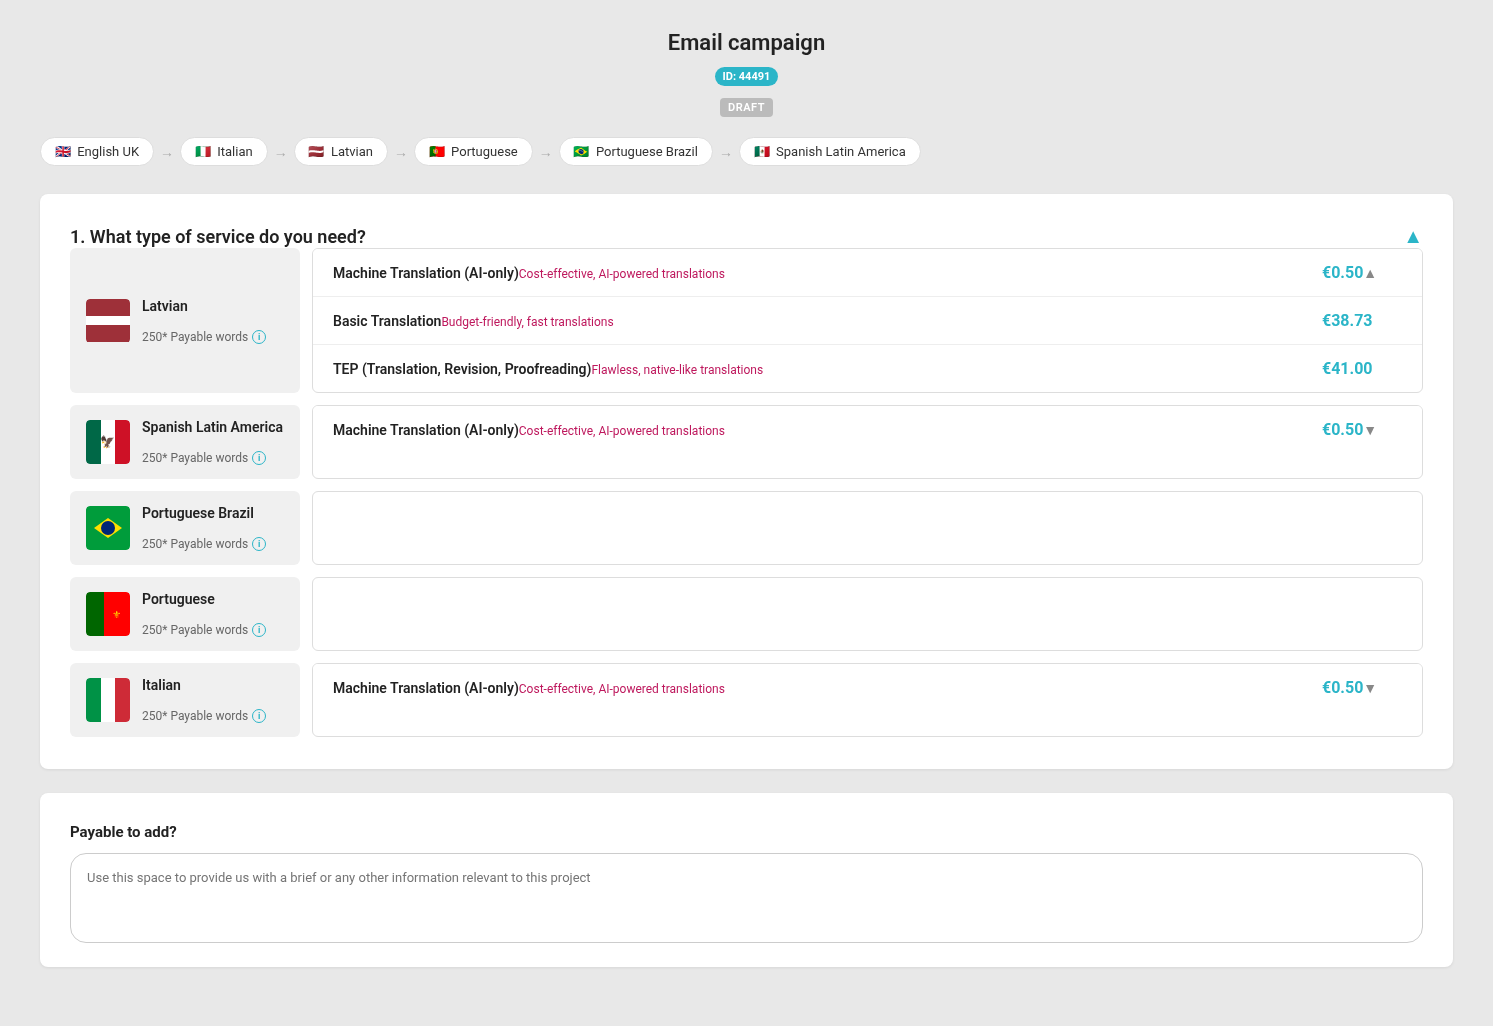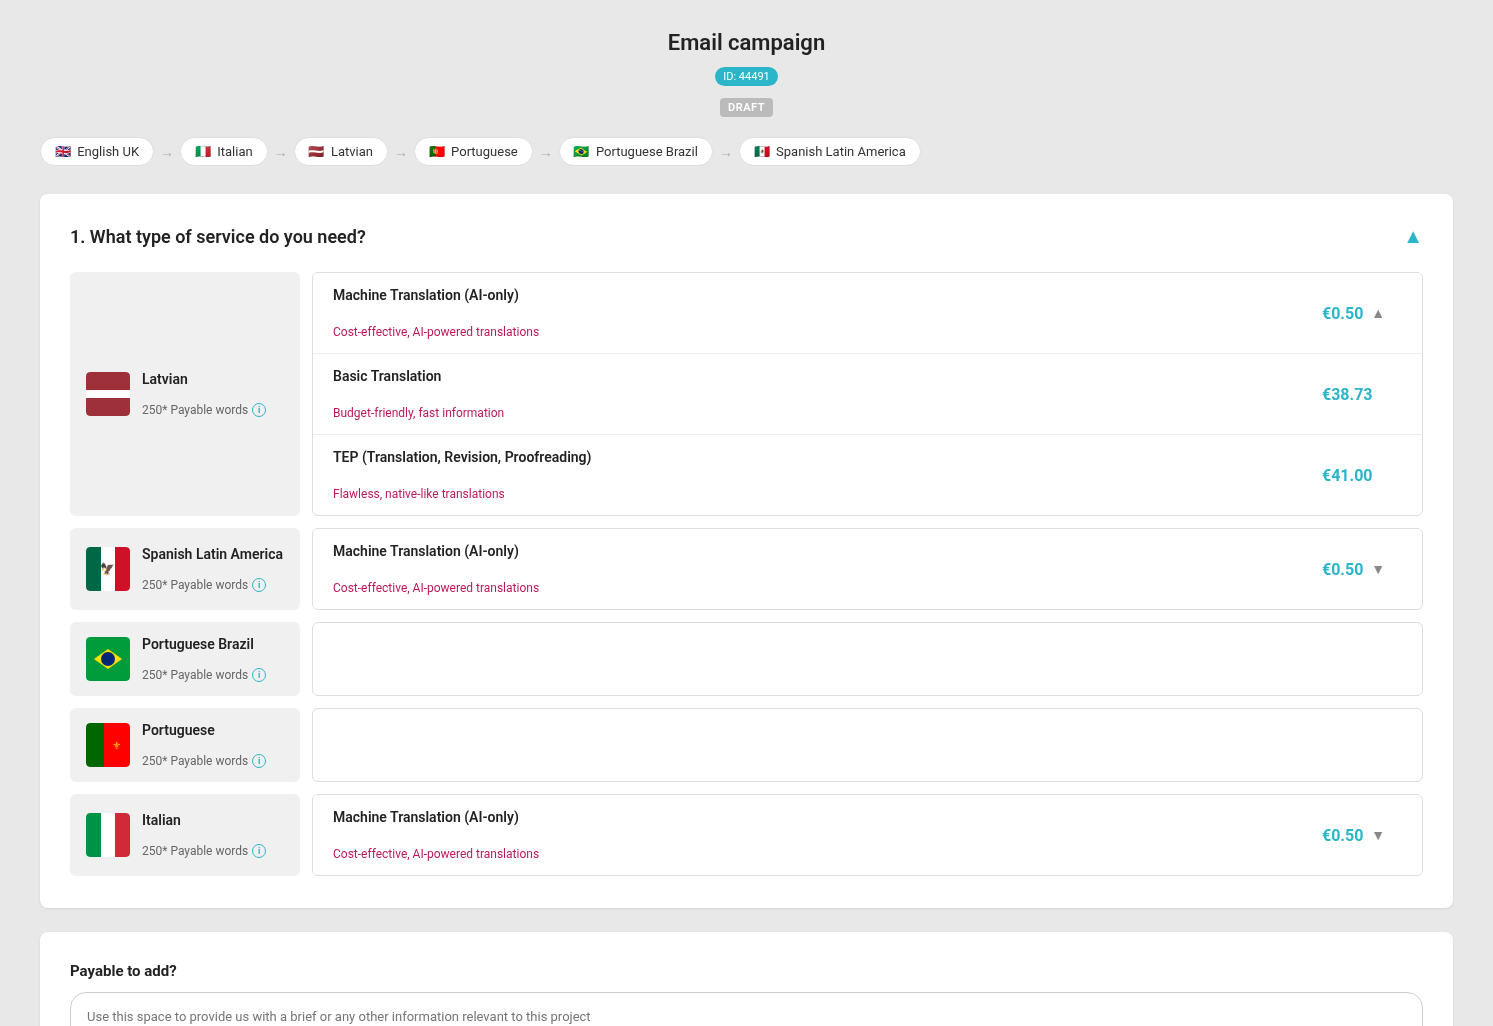--- a/index.html
+++ b/index.html
@@ -25,21 +25,21 @@
     }
     .page-title {
       font-size: 22px;
       font-weight: 600;
       color: #222;
     }
     .badge-id {
       background: #2bb5c8;
       color: #fff;
       font-size: 11px;
-      font-weight: 400;
+      font-weight: 700;
       padding: 3px 8px;
       border-radius: 12px;
     }
     .badge-draft {
       background: #bbb;
       color: #fff;
       font-size: 11px;
       font-weight: 600;
       padding: 3px 8px;
       border-radius: 4px;
@@ -78,21 +78,20 @@
       background: #fff;
       border-radius: 8px;
       padding: 30px 30px 20px;
       margin-bottom: 24px;
       box-shadow: 0 1px 3px rgba(0,0,0,0.08);
     }
     .section-header {
       display: flex;
       justify-content: space-between;
       align-items: center;
-      margin-bottom: 24px;
     }
     .section-title {
       font-size: 18px;
       font-weight: 600;
       color: #222;
     }
     .chevron-up {
       color: #2bb5c8;
       font-size: 20px;
       cursor: pointer;
@@ -167,40 +166,39 @@
     .service-option {
       display: flex;
       align-items: center;
       justify-content: space-between;
       padding: 14px 20px;
       border-bottom: 1px solid #eee;
       cursor: pointer;
     }
     .service-option:last-child { border-bottom: none; justify-content: space-between; }
     .service-option.selected { background: #fff; }
-    .service-info { display: flex; flex-direction: column; gap: 20px; }
+    .service-info { display: flex; flex-direction: row; }
     .service-name {
       font-size: 14px;
       font-weight: 600;
       color: #222;
     }
     .service-desc {
       font-size: 12px;
       color: #be185d;
       margin-top: 2px;
     }
     .service-price {
       font-size: 16px;
       font-weight: 700;
       color: #2bb5c8;
       min-width: 80px;
       text-align: right;
       display: flex;
       align-items: center;
-      gap: 8px;
     }
     .price-chevron {
       color: #888;
       font-size: 14px;
     }
 
     
     .add-section {
       margin-bottom: 24px;
     }
@@ -298,21 +296,21 @@
           <span class="service-desc">Cost-effective, AI-powered translations</span>
         </div>
         <div class="service-price">
           <span>€0.50</span>
           <span class="price-chevron">▲</span>
         </div>
       </div>
             <div class="service-option">
         <div class="service-info">
           <span class="service-name">Basic Translation</span>
-          <span class="service-desc">Budget-friendly, fast information</span>
+          <span class="service-desc">Budget-friendly, fast translations</span>
         </div>
         <div class="service-price">
           <span>€38.73</span>
 
         </div>
       </div>
             <div class="service-option">
         <div class="service-info">
           <span class="service-name">TEP (Translation, Revision, Proofreading)</span>
           <span class="service-desc">Flawless, native-like translations</span>

